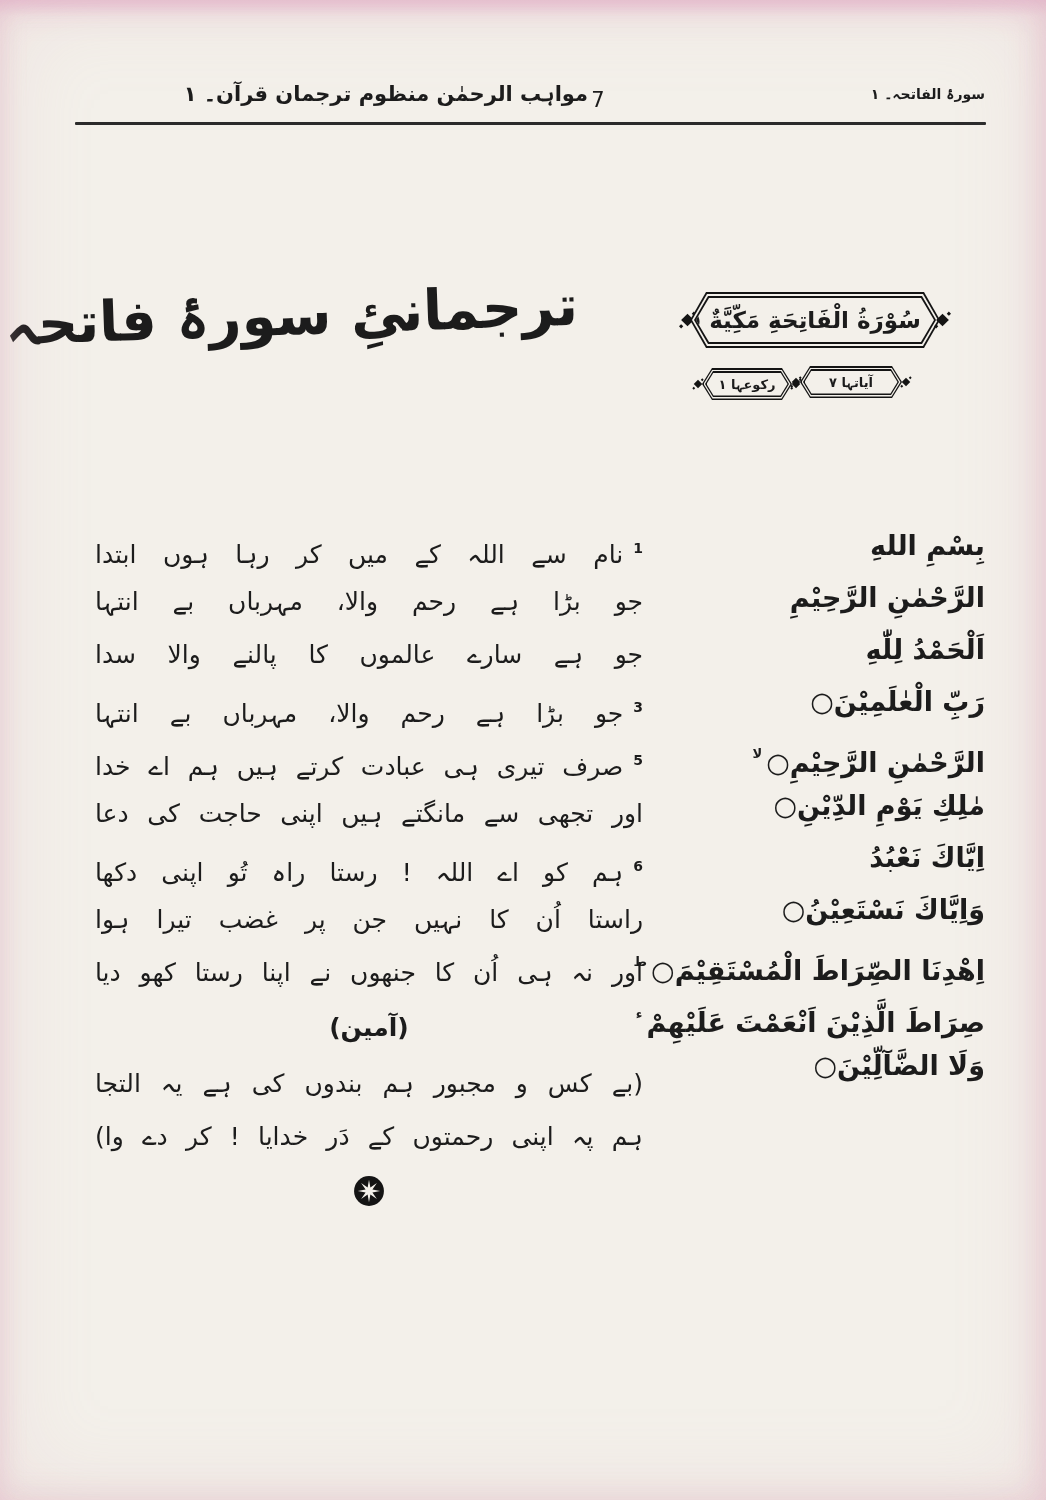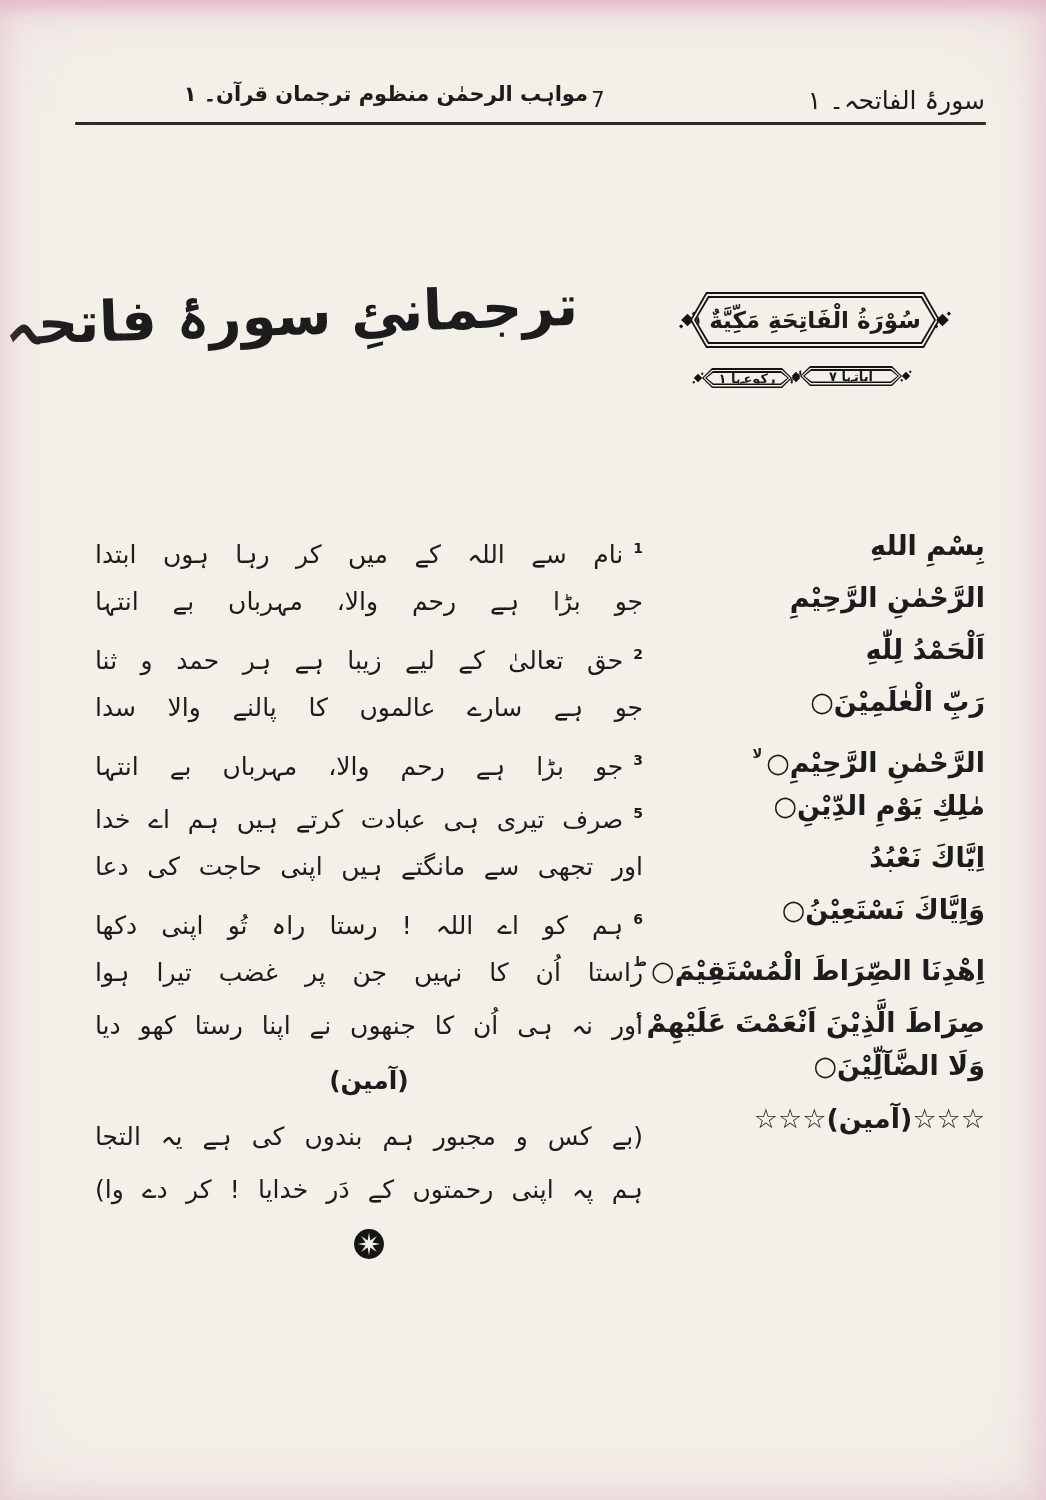--- a/index.html
+++ b/index.html
@@ -23,21 +23,21 @@
       inset 0 -10px 30px rgba(210,170,185,.12);
   }
   .topstrip{
     position:absolute;left:0;top:0;right:0;height:16px;z-index:4;
     background:linear-gradient(#ecd3dc,rgba(236,211,220,0));
     pointer-events:none;
   }
   
   .hdr-right{
     position:absolute;top:86px;right:61px;width:220px;
-    text-align:left;font-size:25px;font-weight:normal;direction:rtl;text-align:right;
+    text-align:left;font-size:14px;font-weight:bold;direction:rtl;text-align:right;
   }
   .hdr-center-title{
     position:absolute;top:82px;left:338px;width:250px;
     font-size:21px;font-weight:bold;direction:rtl;text-align:center;white-space:nowrap;
   }
   .hdr-pageno{
     position:absolute;top:88px;left:578px;width:40px;
     font-size:21px;text-align:center;font-family:"DejaVu Sans",sans-serif;
   }
   .hdr-rule{
@@ -57,21 +57,21 @@
   .c1{width:100%;height:100%;background:#141414;
       clip-path:polygon(16px 0,calc(100% - 16px) 0,100% 50%,calc(100% - 16px) 100%,16px 100%,0 50%);}
   .c2{position:absolute;inset:2px;background:#f3f0ea;
       clip-path:polygon(15px 0,calc(100% - 15px) 0,100% 50%,calc(100% - 15px) 100%,15px 100%,0 50%);}
   .c3{position:absolute;inset:4px;background:#141414;
       clip-path:polygon(14px 0,calc(100% - 14px) 0,100% 50%,calc(100% - 14px) 100%,14px 100%,0 50%);}
   .c4{position:absolute;inset:6px;background:#f3f0ea;
       clip-path:polygon(13px 0,calc(100% - 13px) 0,100% 50%,calc(100% - 13px) 100%,13px 100%,0 50%);
       display:flex;align-items:center;justify-content:center;}
   .cart-text{font-size:23px;font-weight:bold;white-space:nowrap;direction:rtl;}
-  .cart-wrap.small{height:20px;}
+  .cart-wrap.small{height:32px;}
   .cart-wrap.sm-right{left:800px;top:366px;width:102px;}
   .cart-wrap.sm-left{left:702px;top:368px;width:90px;}
   .cart-wrap.small::before,.cart-wrap.small::after{
     width:6px;height:6px;
     box-shadow:0 -6px 0 -2px #141414,0 6px 0 -2px #141414;
   }
   .cart-wrap.small .c1{clip-path:polygon(10px 0,calc(100% - 10px) 0,100% 50%,calc(100% - 10px) 100%,10px 100%,0 50%);}
   .cart-wrap.small .c2{inset:1.5px;clip-path:polygon(9px 0,calc(100% - 9px) 0,100% 50%,calc(100% - 9px) 100%,9px 100%,0 50%);}
   .cart-wrap.small .c3{inset:3px;clip-path:polygon(8px 0,calc(100% - 8px) 0,100% 50%,calc(100% - 8px) 100%,8px 100%,0 50%);}
   .cart-wrap.small .c4{inset:4.5px;clip-path:polygon(7px 0,calc(100% - 7px) 0,100% 50%,calc(100% - 7px) 100%,7px 100%,0 50%);}
@@ -165,27 +165,25 @@
     <div class="a-line"><span>الرَّحْمٰنِ الرَّحِيْمِ</span></div>
     <div class="a-line"><span>اَلْحَمْدُ لِلّٰهِ</span></div>
     <div class="a-line"><span>رَبِّ الْعٰلَمِيْنَ○</span></div>
     <div class="a-line"><span>الرَّحْمٰنِ الرَّحِيْمِ○</span><span class="waqf">لا</span></div>
     <div class="a-line"><span>مٰلِكِ يَوْمِ الدِّيْنِ○</span></div>
     <div class="a-line"><span>اِيَّاكَ نَعْبُدُ</span></div>
     <div class="a-line"><span>وَاِيَّاكَ نَسْتَعِيْنُ○</span></div>
     <div class="a-line"><span>اِهْدِنَا الصِّرَاطَ الْمُسْتَقِيْمَ○</span><span class="waqf">ط</span></div>
     <div class="a-line"><span>صِرَاطَ الَّذِيْنَ اَنْعَمْتَ عَلَيْهِمْ</span><span class="waqf">ء</span></div>
     <div class="a-line"><span>وَلَا الضَّآلِّيْنَ○</span></div>
-    <div class="stars-line">☆☆☆(آمین)☆☆☆</div>
   </div>
 
   <div class="urdu-col">
     <div class="u-line"><span class="vnum">1</span><span>نام سے اللہ کے میں کر رہا ہوں ابتدا</span></div>
     <div class="u-line"><span>جو بڑا ہے رحم والا، مہرباں بے انتہا</span></div>
-    <div class="u-line"><span class="vnum">2</span><span>حق تعالیٰ کے لیے زیبا ہے ہر حمد و ثنا</span></div>
     <div class="u-line"><span>جو ہے سارے عالموں کا پالنے والا سدا</span></div>
     <div class="u-line"><span class="vnum">3</span><span>جو بڑا ہے رحم والا، مہرباں بے انتہا</span></div>
     <div class="u-line"><span class="vnum">5</span><span>صرف تیری ہی عبادت کرتے ہیں ہم اے خدا</span></div>
     <div class="u-line"><span>اور تجھی سے مانگتے ہیں اپنی حاجت کی دعا</span></div>
     <div class="u-line"><span class="vnum">6</span><span>ہم کو اے اللہ ! رستا راہ تُو اپنی دکھا</span></div>
     <div class="u-line"><span>راستا اُن کا نہیں جن پر غضب تیرا ہوا</span></div>
     <div class="u-line"><span>اور نہ ہی اُن کا جنھوں نے اپنا رستا کھو دیا</span></div>
 
     <div class="amin-line">(آمین)</div>
 

